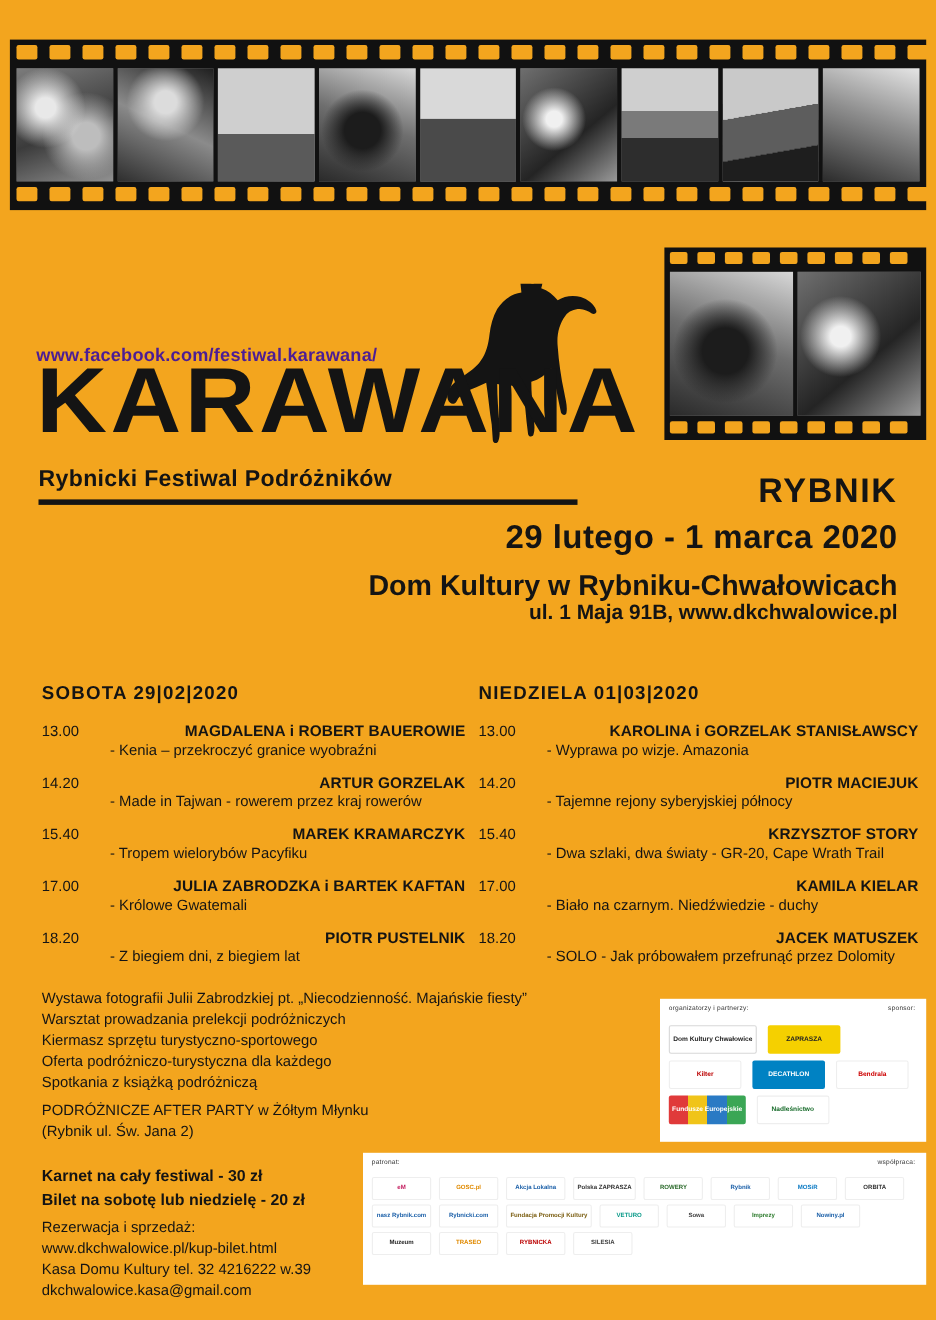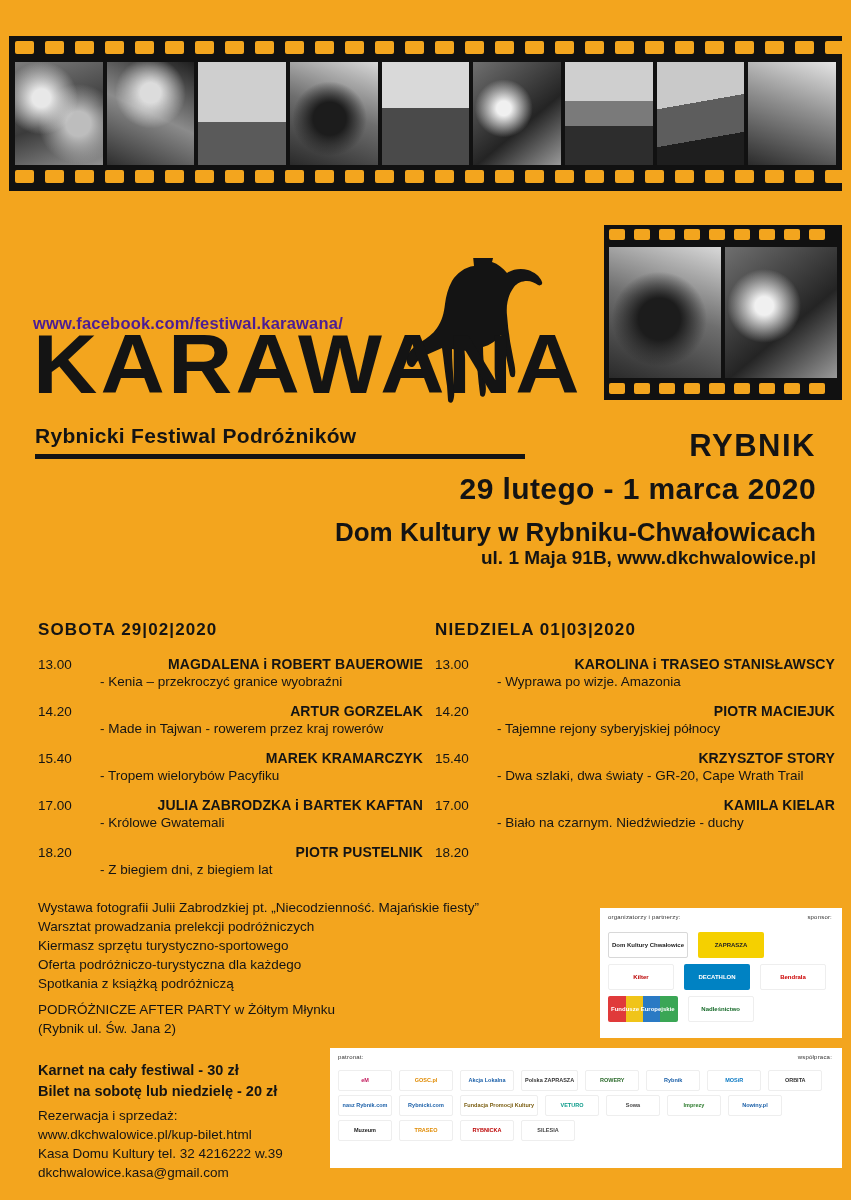--- a/index.html
+++ b/index.html
@@ -542,21 +542,21 @@
       </div>
     </div>
   </div>
 
   <div class="col col-sun">
     <div class="day-title">NIEDZIELA  01|03|2020</div>
 
     <div class="entry">
       <div class="entry-time">13.00</div>
       <div class="entry-body">
-        <div class="entry-name">KAROLINA i TRASEO STANISŁAWSCY</div>
+        <div class="entry-name">KAROLINA i GORZELAK STANISŁAWSCY</div>
         <div class="entry-desc">- Wyprawa po wizje. Amazonia</div>
       </div>
     </div>
 
     <div class="entry">
       <div class="entry-time">14.20</div>
       <div class="entry-body">
         <div class="entry-name">PIOTR MACIEJUK</div>
         <div class="entry-desc">- Tajemne rejony syberyjskiej północy</div>
       </div>
@@ -573,20 +573,24 @@
     <div class="entry">
       <div class="entry-time">17.00</div>
       <div class="entry-body">
         <div class="entry-name">KAMILA KIELAR</div>
         <div class="entry-desc">- Biało na czarnym. Niedźwiedzie - duchy</div>
       </div>
     </div>
 
     <div class="entry">
       <div class="entry-time">18.20</div>
+      <div class="entry-body">
+        <div class="entry-name">JACEK MATUSZEK</div>
+        <div class="entry-desc">- SOLO - Jak próbowałem przefrunąć przez Dolomity</div>
+      </div>
     </div>
   </div>
 
   <div class="info">
     <div>Wystawa fotografii Julii Zabrodzkiej pt. „Niecodzienność. Majańskie fiesty”</div>
     <div>Warsztat prowadzania prelekcji podróżniczych</div>
     <div>Kiermasz sprzętu turystyczno-sportowego</div>
     <div>Oferta podróżniczo-turystyczna dla każdego</div>
     <div>Spotkania z książką podróżniczą</div>
   </div>

